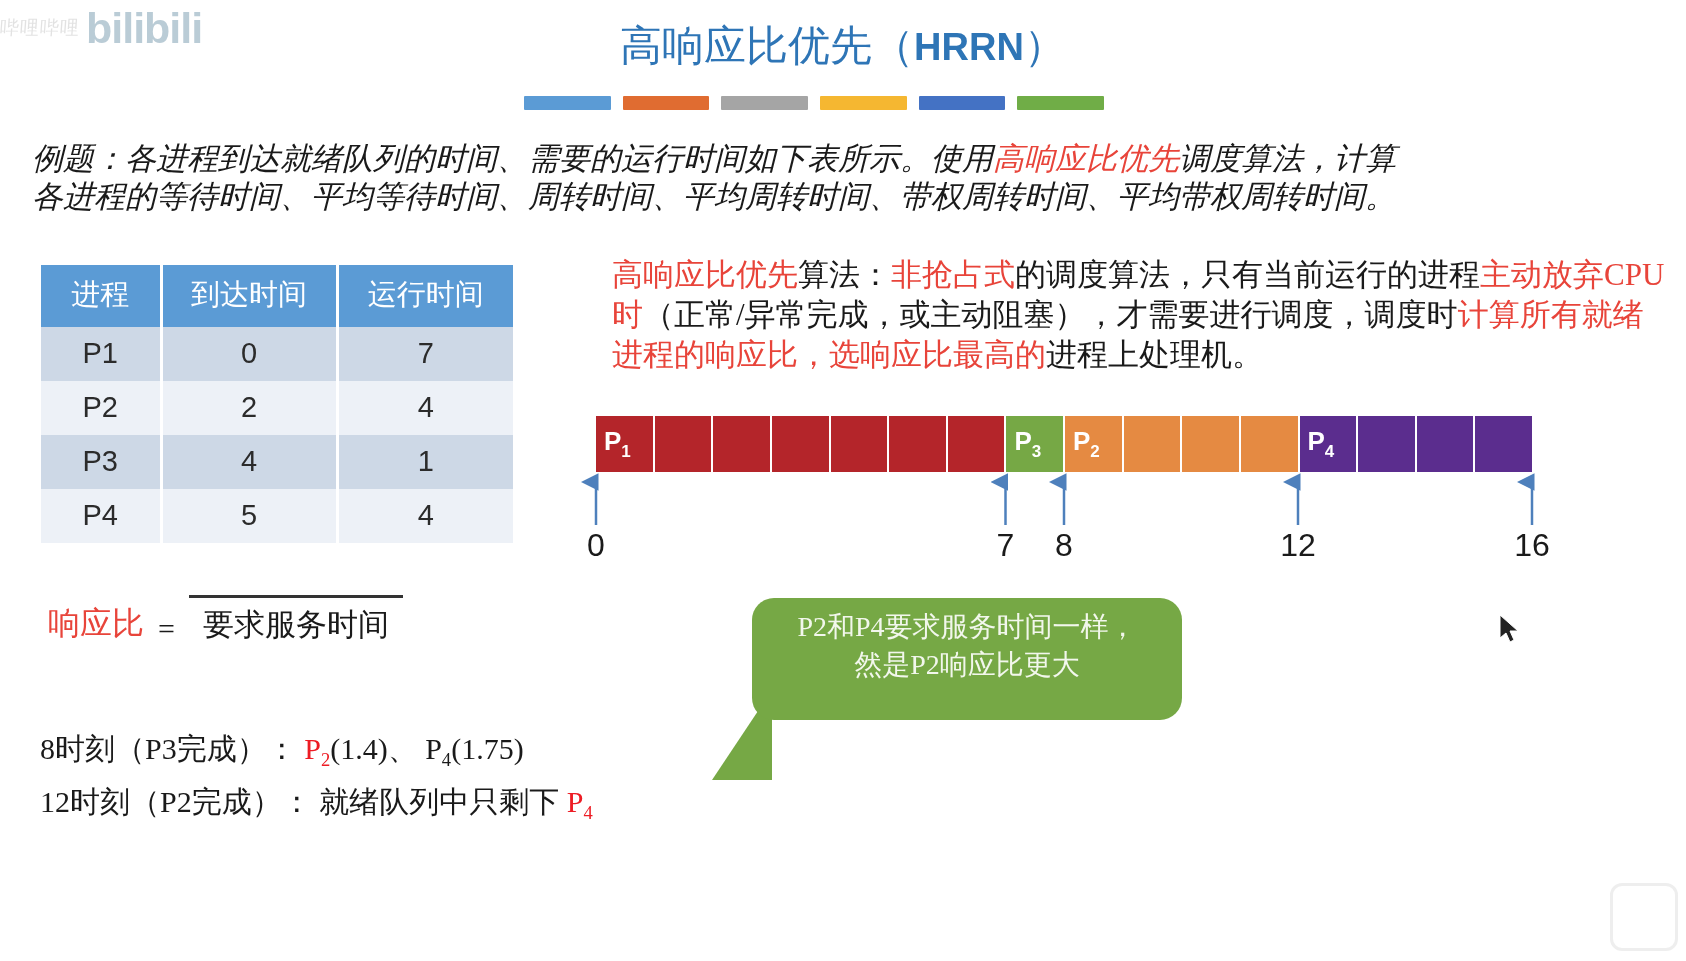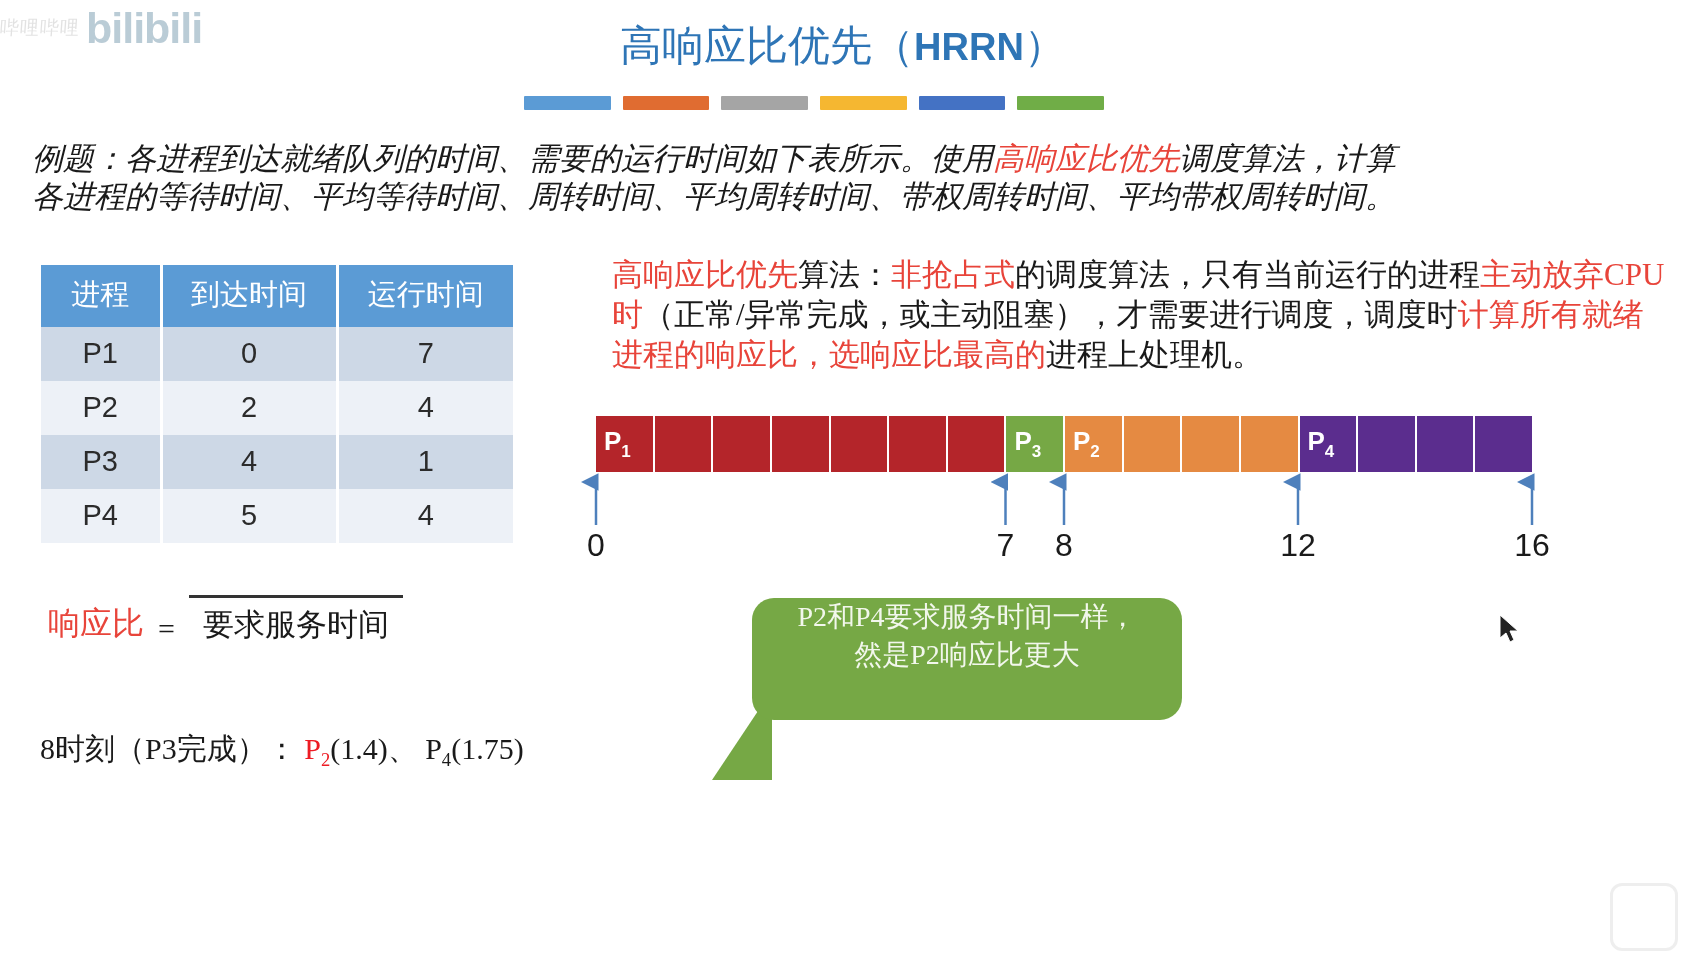--- a/index.html
+++ b/index.html
@@ -152,20 +152,21 @@
   
   .callout {
     position: absolute; left: 752px; top: 598px;
     width: 430px; height: 122px;
     background: #76A845;
     border-radius: 22px;
     color: #F2F7EC;
     font-size: 28px;
     line-height: 38px;
     text-align: center;
+    padding-top: 10px;
     box-sizing: border-box;
   }
   .callout-tail {
     position: absolute; left: 712px; top: 690px;
     width: 0; height: 0;
     border-left: 0px solid transparent;
     border-right: 60px solid #76A845;
     border-bottom: 0px solid transparent;
     border-top: 90px solid transparent;
   }
@@ -306,20 +307,23 @@
 <div class="callout-tail"></div>
 <div class="callout">
   <div>P2和P4要求服务时间一样，</div>
   <div>然是P2响应比更大</div>
 </div>
 
 <div class="bottom">
   <div class="ln">
     <span>8时刻（P3完成）：</span>&nbsp;<span class="red2">P</span><sub class="red2">2</sub><span>(1.4)、 P</span><sub>4</sub><span>(1.75)</span>
   </div>
+  <div class="ln">
+    <span>12时刻（P2完成）： 就绪队列中只剩下 </span><span class="red2">P</span><sub class="red2">4</sub>
+  </div>
 </div>
 
 <svg class="cursor" width="22" height="32" viewBox="0 0 22 32">
   <polygon points="0,0 0,23 6,18 10,27 14,25 10,16 18,16" fill="#222" stroke="#fff" stroke-width="1"></polygon>
 </svg>
 
 <div class="ghost-icon"></div>
 
 <div class="tnum" style="left: 596px;">0</div>
 <div class="tnum" style="left: 1005.5px;">7</div>

